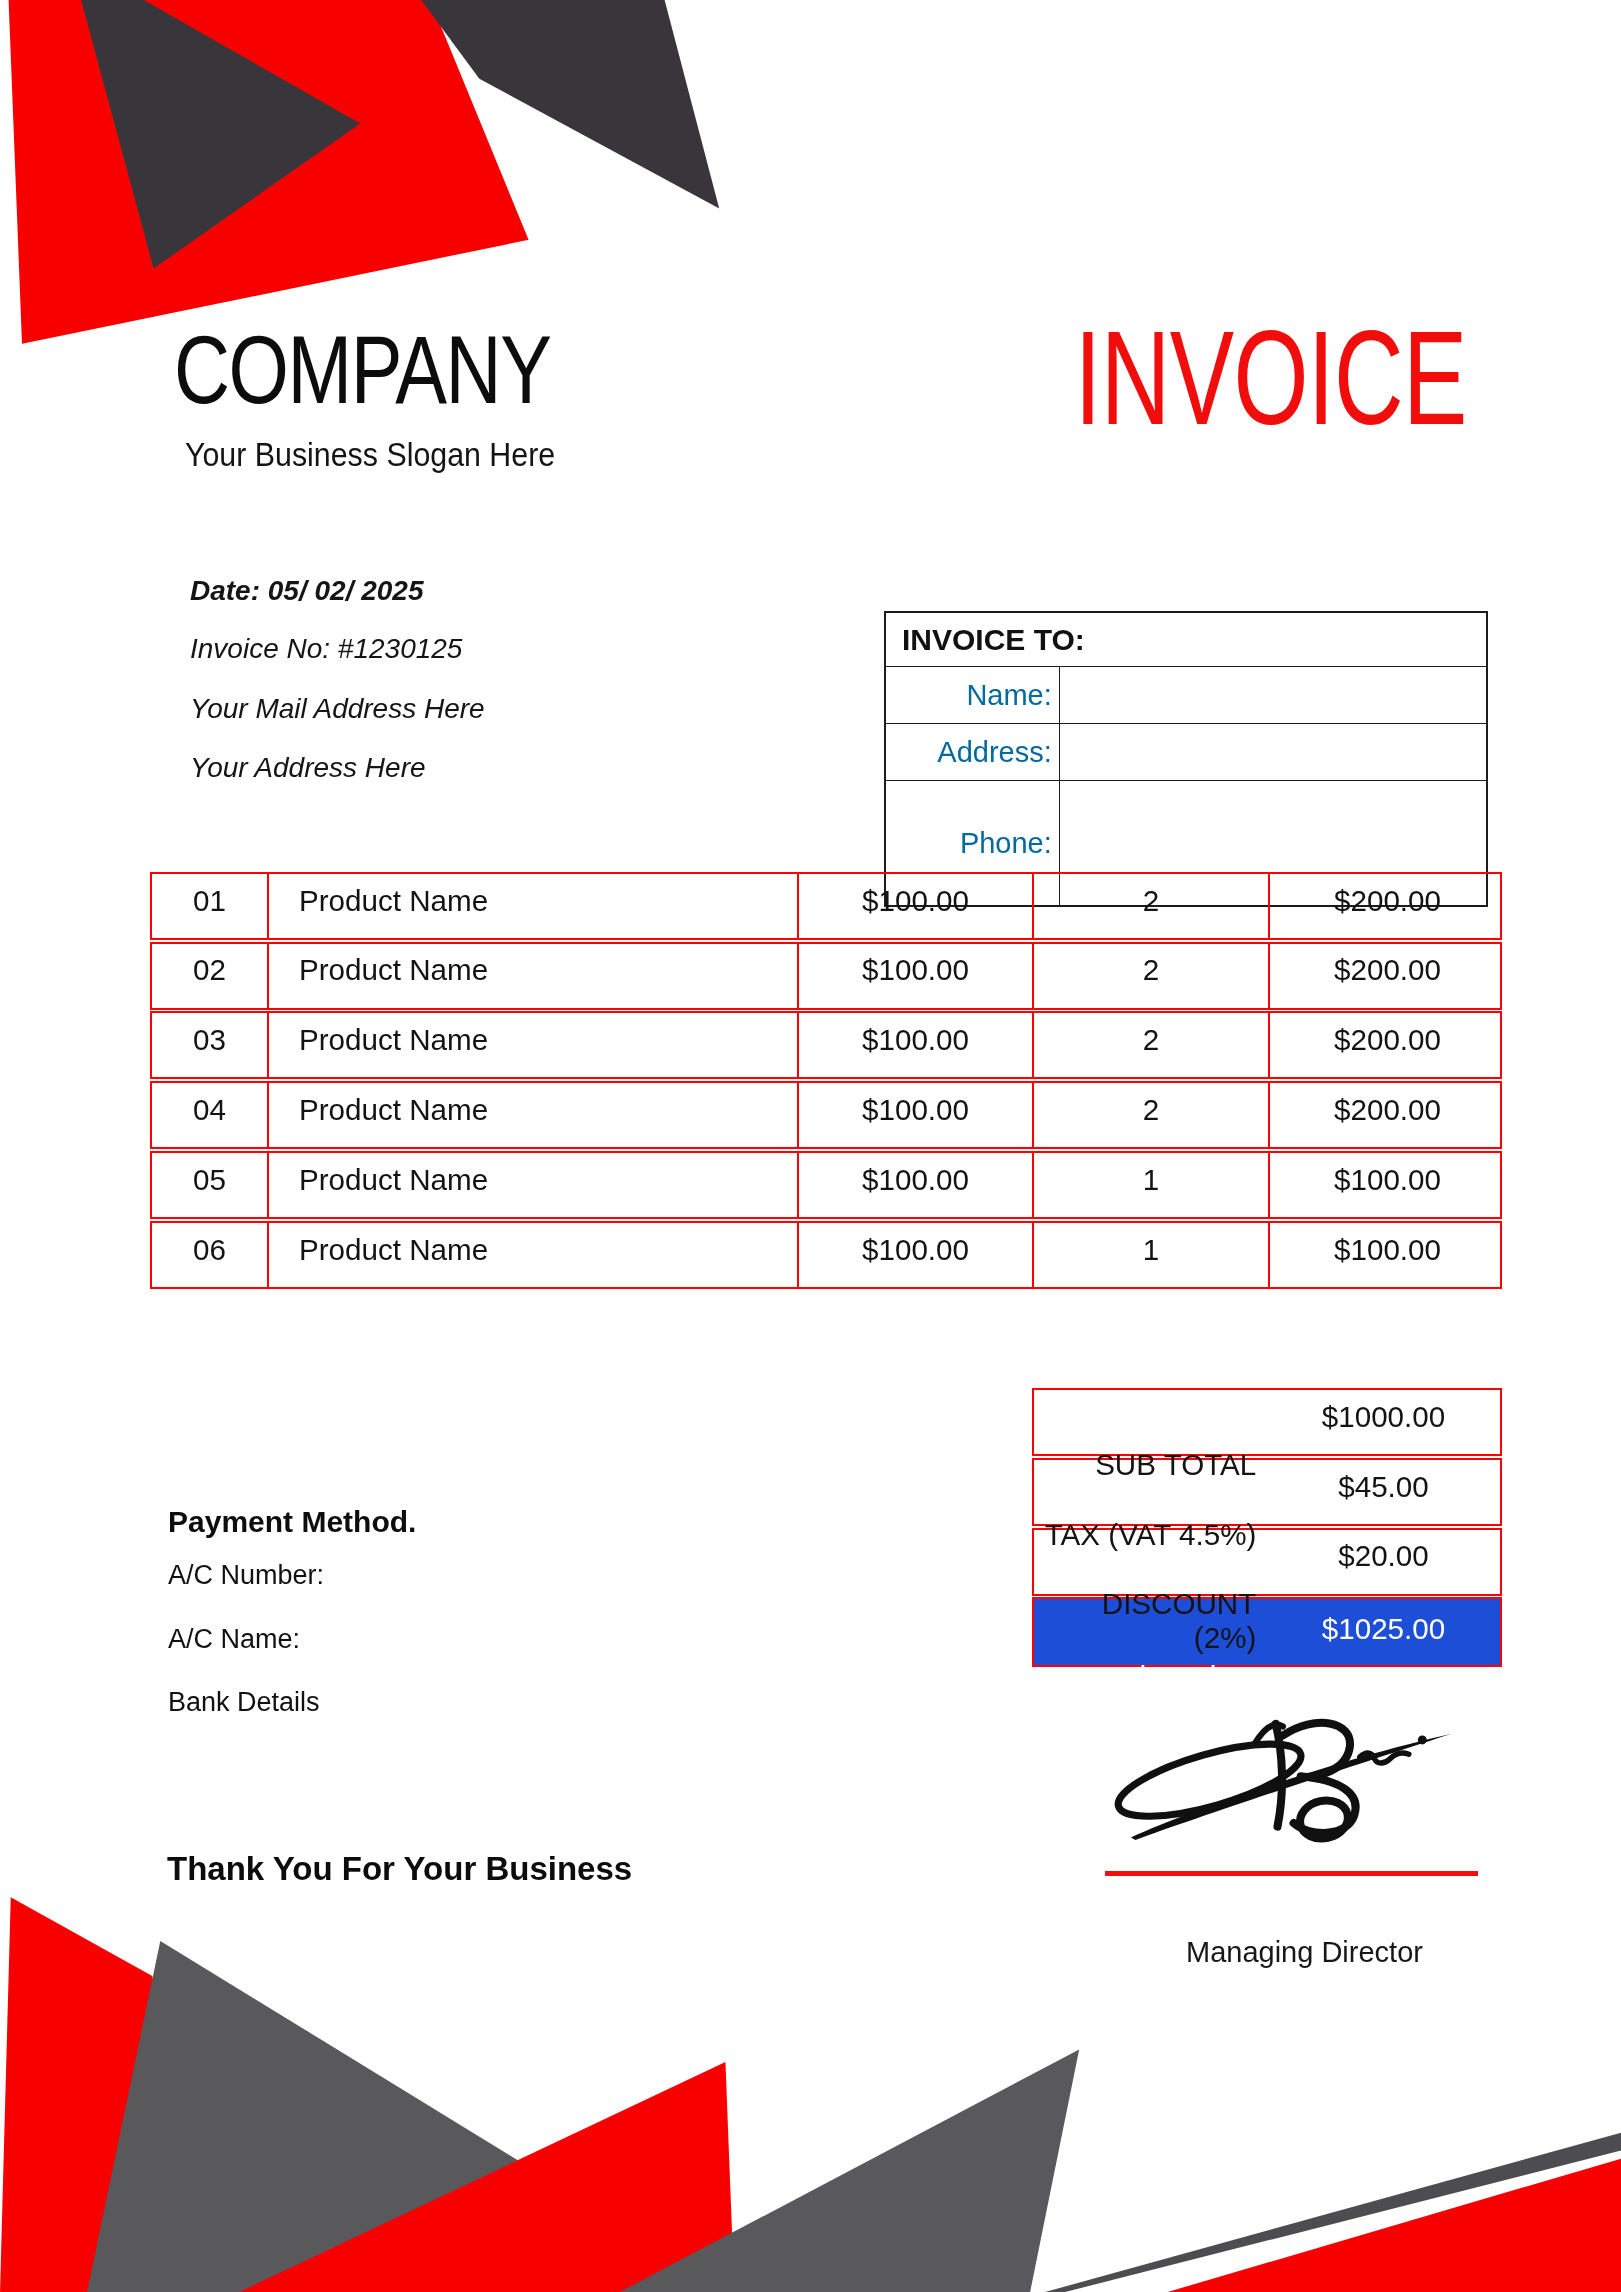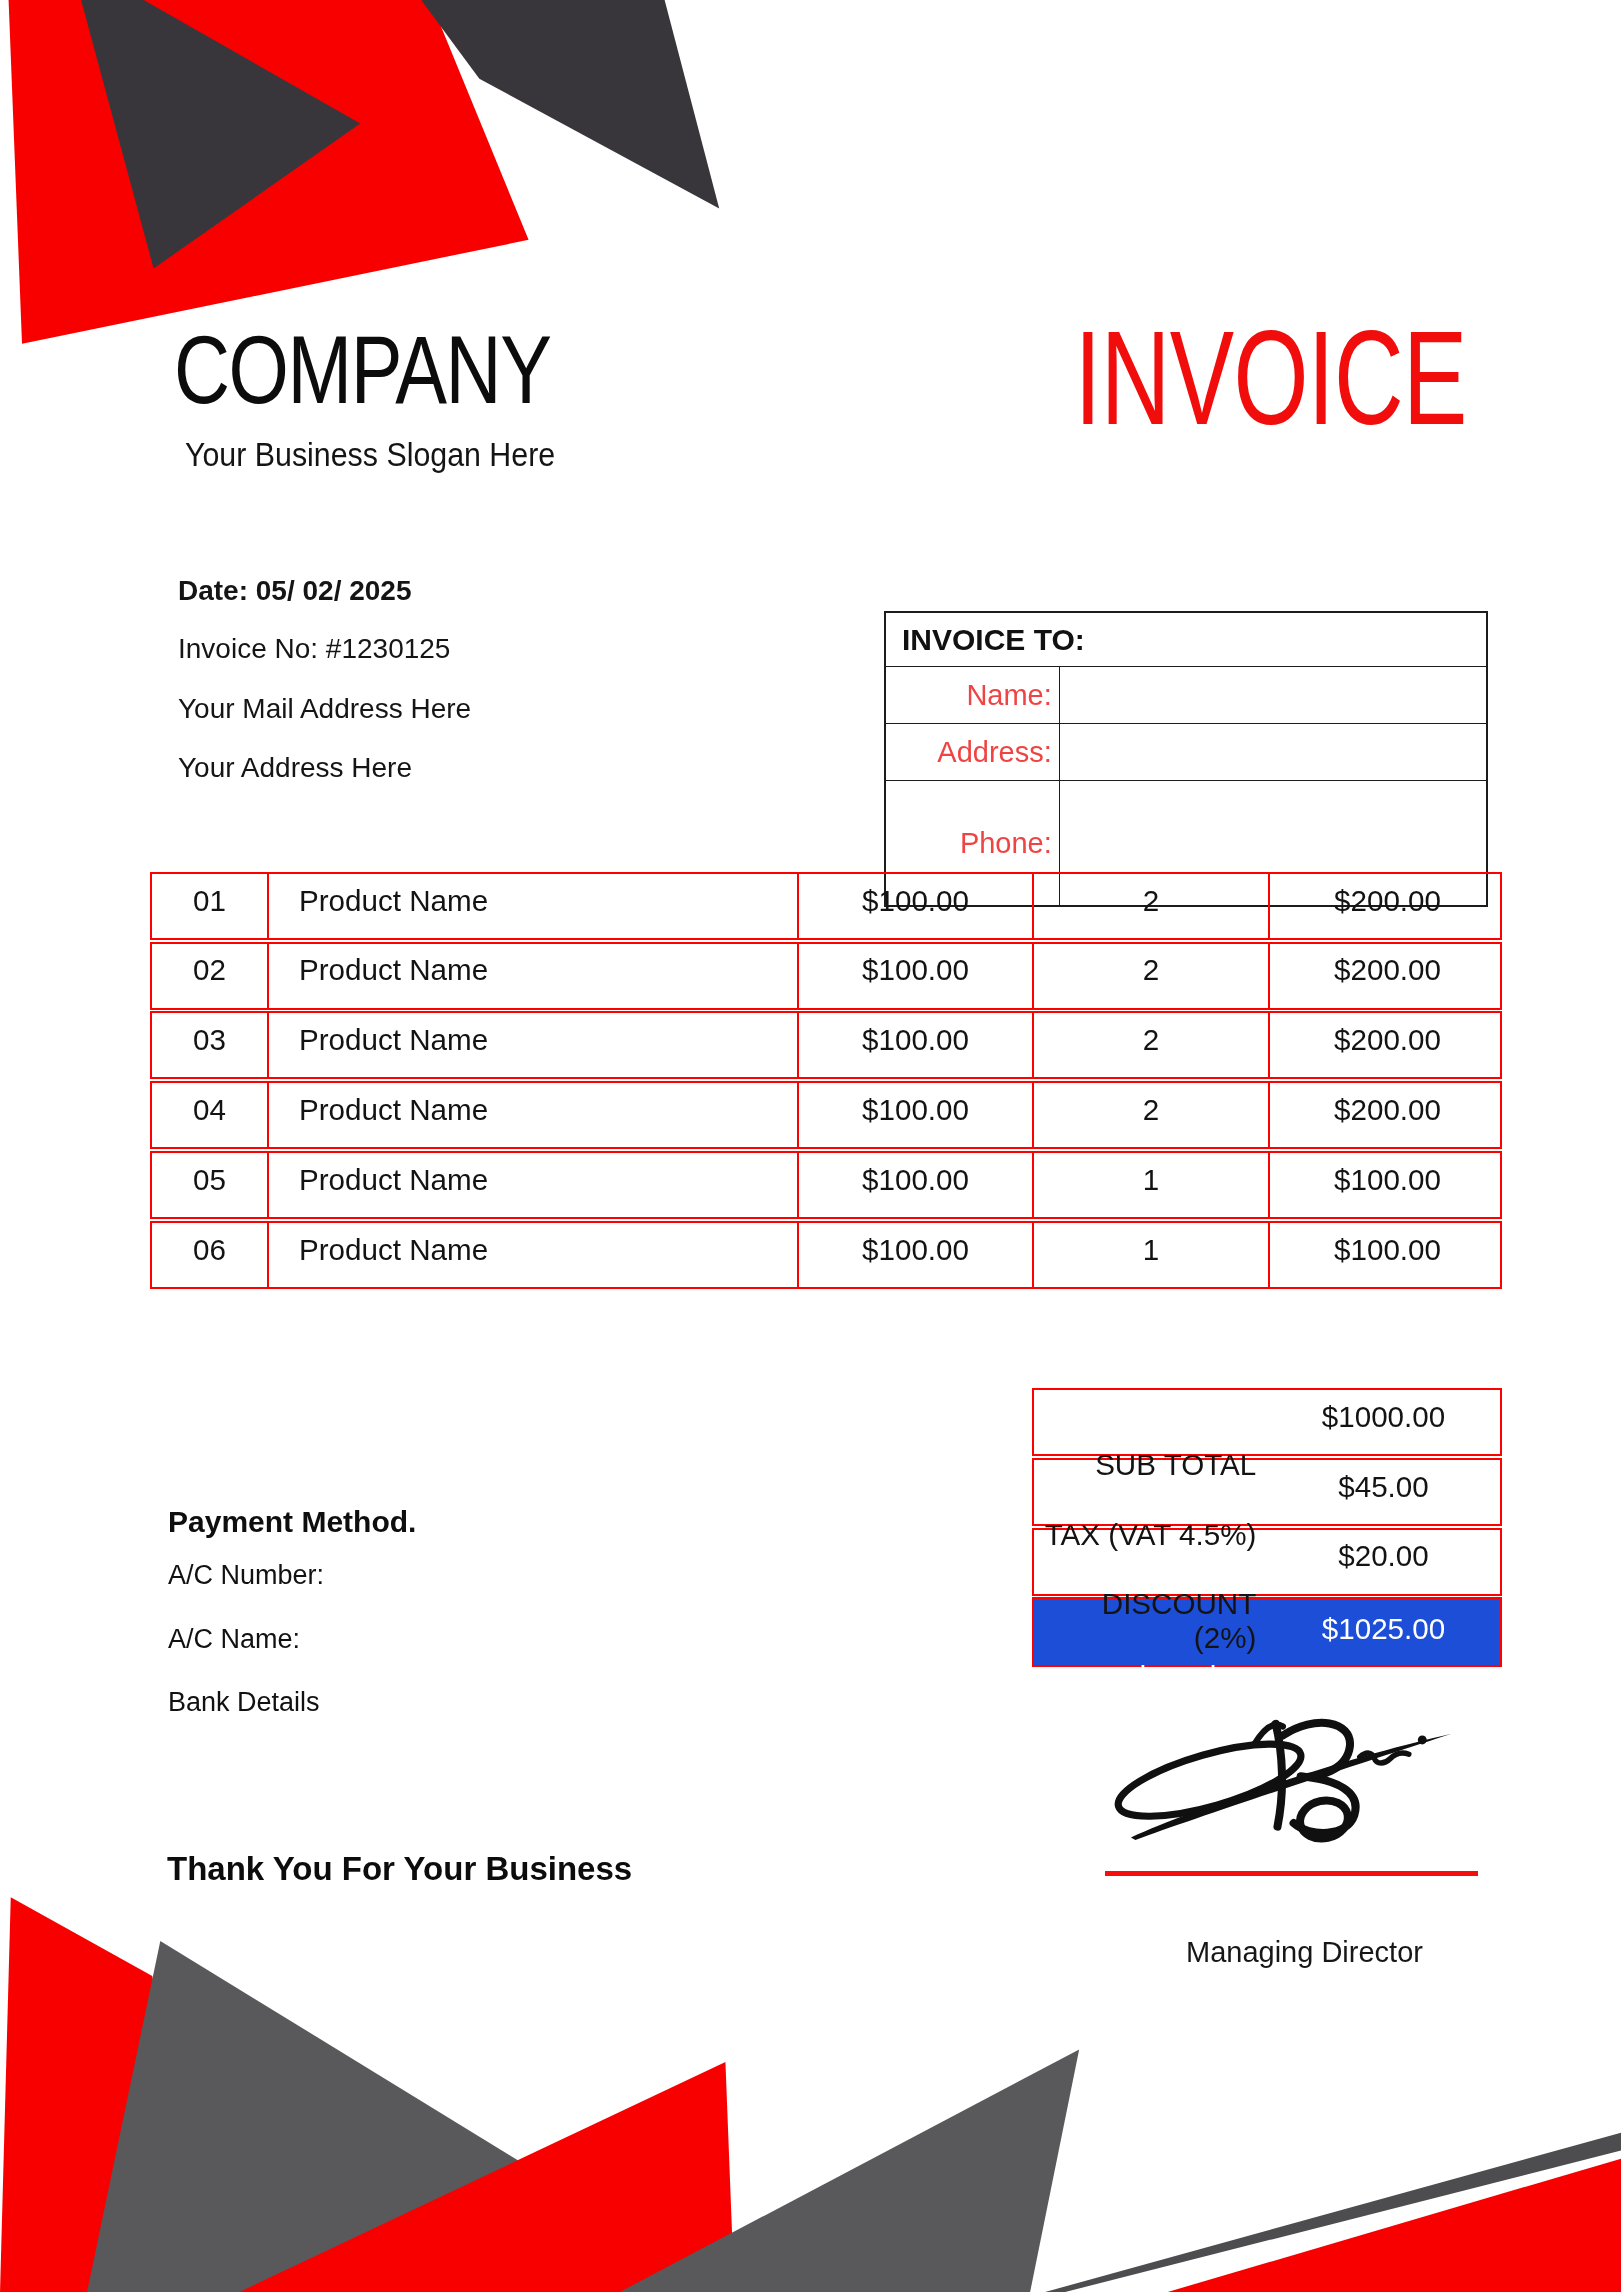--- a/index.html
+++ b/index.html
@@ -10,35 +10,35 @@
 
   
   .company-name{left:174px;top:321px;font-size:97px;font-weight:400;letter-spacing:-1.8px;
                 transform:scaleX(.80);transform-origin:left top;line-height:1;color:#0c0c0c;}
   .company-slogan{left:185px;top:438px;font-size:33px;transform:scaleX(.92);transform-origin:left top;
                   line-height:1;color:#141414;}
   .invoice-title{right:154px;top:311px;font-size:134px;line-height:1;color:#f20d0d;
                  transform:scaleX(.72);transform-origin:right top;letter-spacing:-0.9px;}
 
   
-  .meta-line{left:178px;font-size:28px;line-height:1.15;color:#151515;}
+  .meta-line{left:190px;font-size:28px;line-height:1.15;color:#151515;font-style:italic;}
   .m-date{top:575px;font-weight:bold;}
   .m-no{top:633px;}
   .m-mail{top:693px;}
   .m-addr{top:752px;}
 
   
   .ito{left:884px;top:611px;width:604px;height:296px;border:2.7px solid #1c1c1c;box-sizing:border-box;
        display:grid;grid-template-rows:54px 57px 57px 1fr;}
   .ito-title{border-bottom:1.8px solid #1c1c1c;font-weight:bold;font-size:30px;
              display:flex;align-items:center;padding-left:16px;}
   .ito-row{display:grid;grid-template-columns:174px 1fr;border-bottom:1.8px solid #1c1c1c;}
   .ito-row:last-child{border-bottom:none;}
   .ito-label{border-right:1.8px solid #1c1c1c;font-size:29px;display:flex;align-items:center;
-             justify-content:flex-end;padding-right:7.2px;color:#ef4444;}
+             justify-content:flex-end;padding-right:7.2px;color:#0369a1;}
   .ito-value{}
 
   
   .itable{left:150px;top:870px;width:1352px;}
   .ithead{display:grid;grid-template-columns:117px 530px 235px 236px 235px;height:75px;
           background:#ff0000;color:#ffffff;font-size:31px;}
   .ithead>div{padding-top:11.6px;}
   .h-sl,.h-price,.h-qty,.h-total{text-align:center;}
   .h-desc{padding-left:32px;}
   .itrow{display:grid;grid-template-columns:117px 530px 235px 236px 235px;height:68px;

